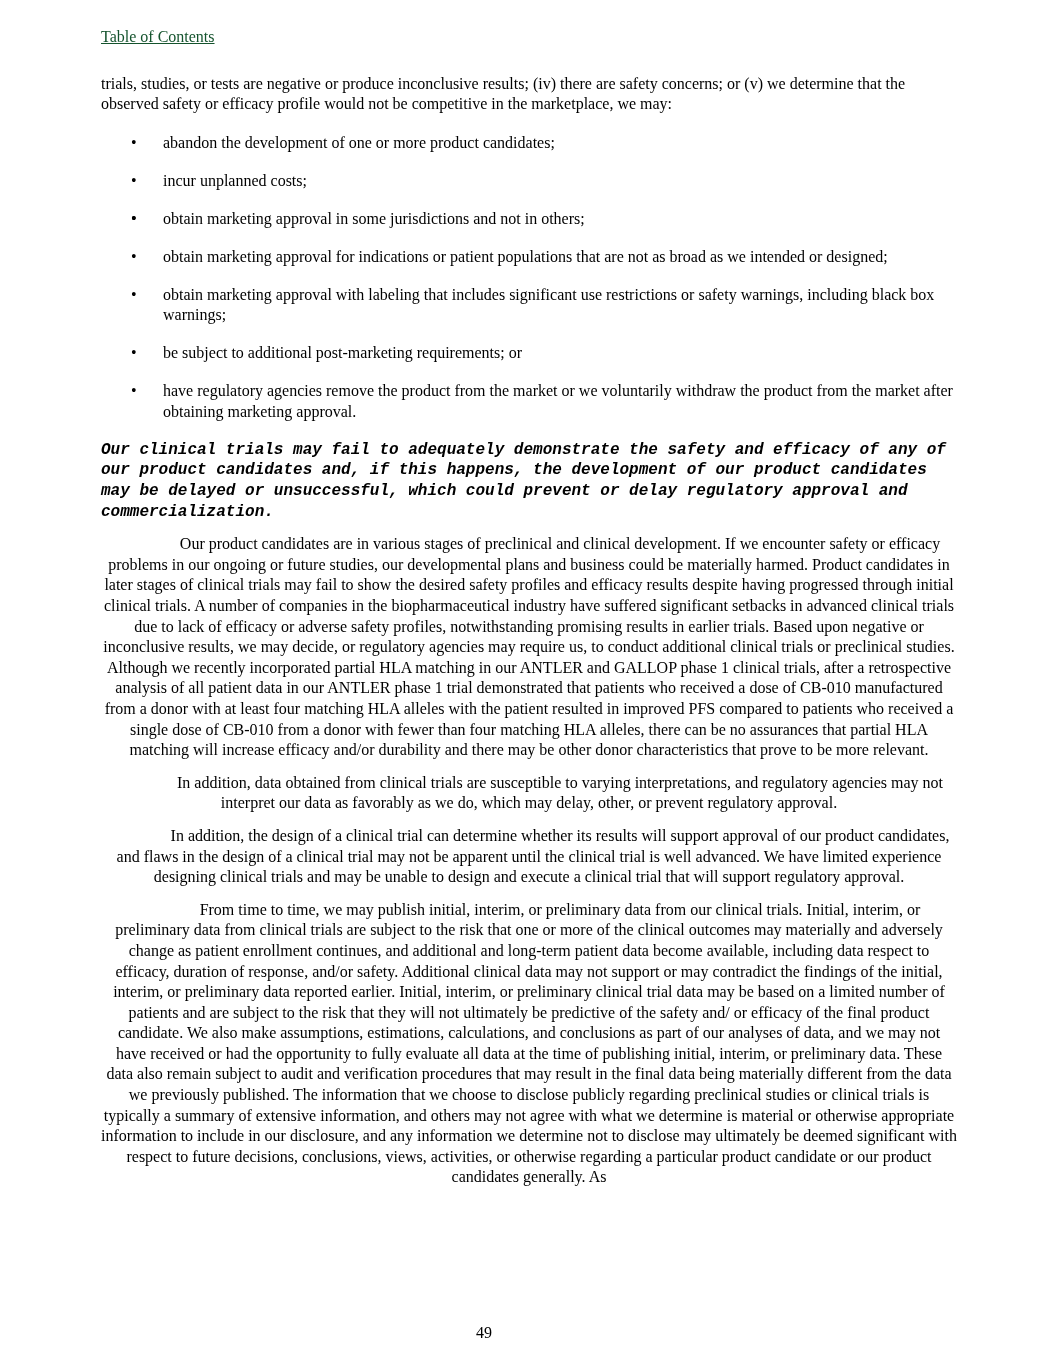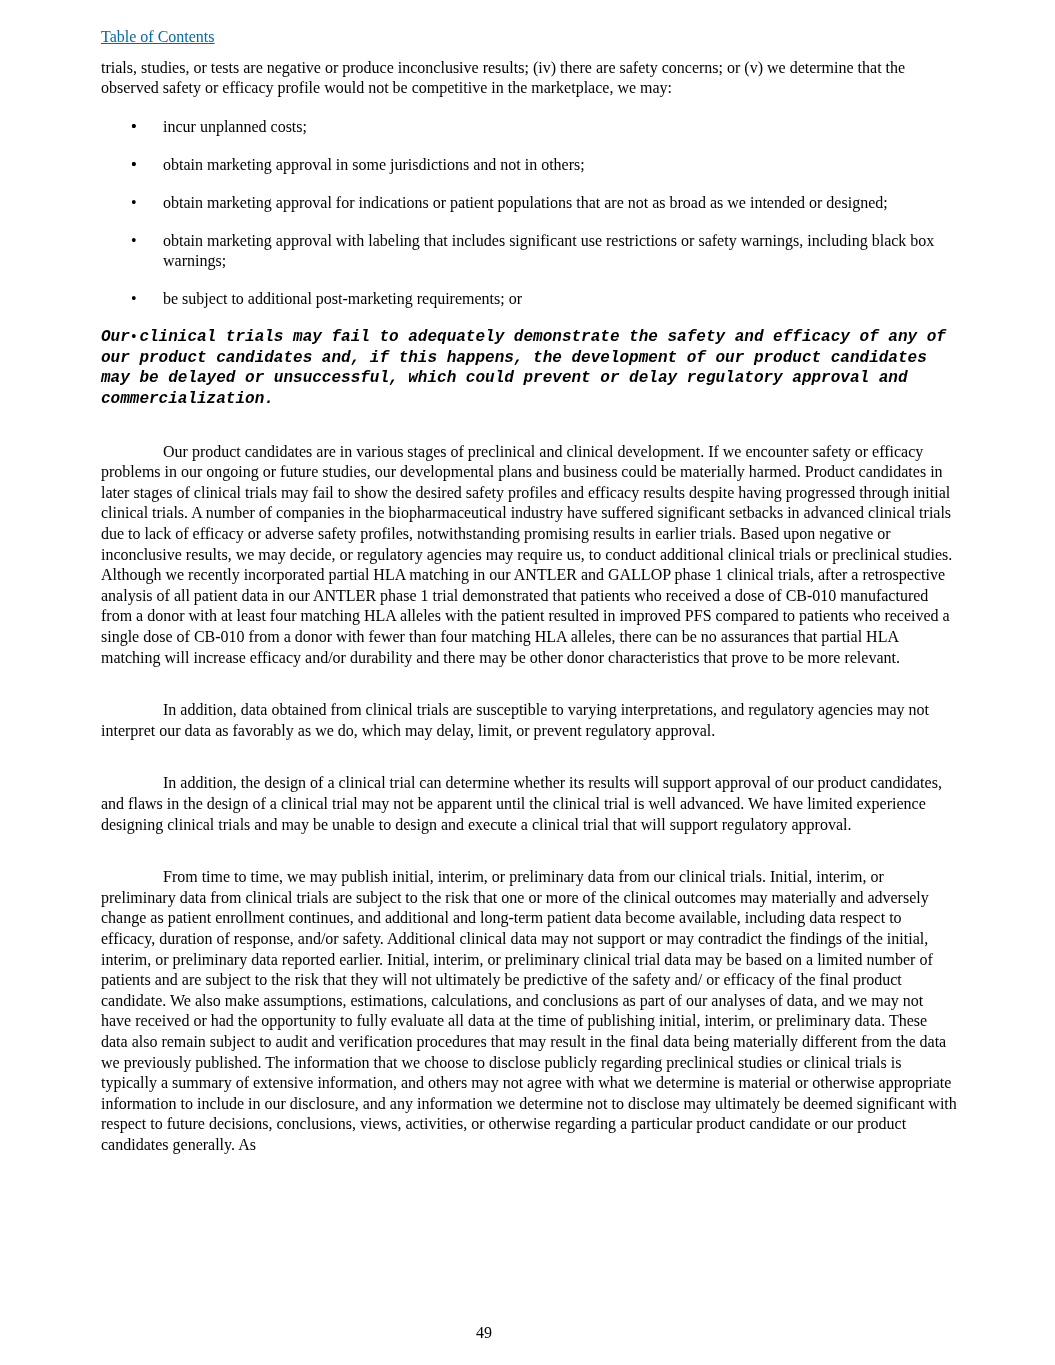--- a/index.html
+++ b/index.html
@@ -17,32 +17,32 @@
       font-size: 16px;
       line-height: 20.6px;
     }
     .page {
       position: absolute;
       left: 101px;
       top: 27px;
       width: 856px;
     }
     .toc-link {
-      color: #0369a1;
+      color: #14532d;
       text-decoration: underline;
       font-size: 16px;
       display: inline-block;
       cursor: pointer;
     }
     .para {
       margin: 0;
       text-align: left;
     }
     .intro {
-      margin-top: 10px;
+      margin-top: 26px;
     }
     ul.bullets {
       list-style: none;
       padding: 0;
       margin: 18px 0 0 0;
     }
     ul.bullets li {
       position: relative;
       padding-left: 62px;
       margin-bottom: 17.4px;
@@ -52,52 +52,53 @@
       left: 30px;
       top: 0;
     }
     .heading {
       font-weight: bold;
       font-style: italic;
       margin: 2px 0 0 0;
       font-family: Liberation Mono, monospace;
     }
     .body-para {
-      margin-top: 32px;
+      margin-top: 12px;
       text-indent: 62px;
+      text-align: center;
     }
     .page-number {
       position: absolute;
       left: 0;
       width: 968px;
       top: 1323px;
       text-align: center;
       font-size: 16px;
     }
   </style>
 </head>
 <body>
 
 <div class="page">
   <a class="toc-link">Table of Contents</a>
 
   <p class="para intro">trials, studies, or tests are negative or produce inconclusive results; (iv) there are safety concerns; or (v) we determine that the observed safety or efficacy profile would not be competitive in the marketplace, we may:</p>
 
   <ul class="bullets">
-    <li><span class="bullet">•</span></li>
+    <li><span class="bullet">•</span><span>abandon the development of one or more product candidates;</span></li>
     <li><span class="bullet">•</span><span>incur unplanned costs;</span></li>
     <li><span class="bullet">•</span></li>
     <li><span class="bullet">•</span><span>obtain marketing approval in some jurisdictions and not in others;</span></li>
     <li><span class="bullet">•</span><span>obtain marketing approval for indications or patient populations that are not as broad as we intended or designed;</span></li>
     <li><span class="bullet">•</span><span>obtain marketing approval with labeling that includes significant use restrictions or safety warnings, including black box warnings;</span></li>
     <li><span class="bullet">•</span><span>be subject to additional post-marketing requirements; or</span></li>
-    <li><span class="bullet">•</span></li>
+    <li><span class="bullet">•</span><span>have regulatory agencies remove the product from the market or we voluntarily withdraw the product from the market after obtaining marketing approval.</span></li>
   </ul>
 
   <p class="para heading">Our clinical trials may fail to adequately demonstrate the safety and efficacy of any of our product candidates and, if this happens, the development of our product candidates may be delayed or unsuccessful, which could prevent or delay regulatory approval and commercialization.</p>
 
   <p class="para body-para">Our product candidates are in various stages of preclinical and clinical development. If we encounter safety or efficacy problems in our ongoing or future studies, our developmental plans and business could be materially harmed. Product candidates in later stages of clinical trials may fail to show the desired safety profiles and efficacy results despite having progressed through initial clinical trials. A number of companies in the biopharmaceutical industry have suffered significant setbacks in advanced clinical trials due to lack of efficacy or adverse safety profiles, notwithstanding promising results in earlier trials. Based upon negative or inconclusive results, we may decide, or regulatory agencies may require us, to conduct additional clinical trials or preclinical studies. Although we recently incorporated partial HLA matching in our ANTLER and GALLOP phase 1 clinical trials, after a retrospective analysis of all patient data in our ANTLER phase 1 trial demonstrated that patients who received a dose of CB-010 manufactured from a donor with at least four matching HLA alleles with the patient resulted in improved PFS compared to patients who received a single dose of CB-010 from a donor with fewer than four matching HLA alleles, there can be no assurances that partial HLA matching will increase efficacy and/or durability and there may be other donor characteristics that prove to be more relevant.</p>
-  <p class="para body-para">In addition, data obtained from clinical trials are susceptible to varying interpretations, and regulatory agencies may not interpret our data as favorably as we do, which may delay, limit, or prevent regulatory approval.</p>
+  <p class="para body-para">In addition, data obtained from clinical trials are susceptible to varying interpretations, and regulatory agencies may not interpret our data as favorably as we do, which may delay, other, or prevent regulatory approval.</p>
   <p class="para body-para">In addition, the design of a clinical trial can determine whether its results will support approval of our product candidates, and flaws in the design of a clinical trial may not be apparent until the clinical trial is well advanced. We have limited experience designing clinical trials and may be unable to design and execute a clinical trial that will support regulatory approval.</p>
   <p class="para body-para">From time to time, we may publish initial, interim, or preliminary data from our clinical trials. Initial, interim, or preliminary data from clinical trials are subject to the risk that one or more of the clinical outcomes may materially and adversely change as patient enrollment continues, and additional and long-term patient data become available, including data respect to efficacy, duration of response, and/or safety. Additional clinical data may not support or may contradict the findings of the initial, interim, or preliminary data reported earlier. Initial, interim, or preliminary clinical trial data may be based on a limited number of patients and are subject to the risk that they will not ultimately be predictive of the safety and/ or efficacy of the final product candidate. We also make assumptions, estimations, calculations, and conclusions as part of our analyses of data, and we may not have received or had the opportunity to fully evaluate all data at the time of publishing initial, interim, or preliminary data. These data also remain subject to audit and verification procedures that may result in the final data being materially different from the data we previously published. The information that we choose to disclose publicly regarding preclinical studies or clinical trials is typically a summary of extensive information, and others may not agree with what we determine is material or otherwise appropriate information to include in our disclosure, and any information we determine not to disclose may ultimately be deemed significant with respect to future decisions, conclusions, views, activities, or otherwise regarding a particular product candidate or our product candidates generally. As</p>
 </div>
 
 <div class="page-number">49</div>
 
 </body></html>

